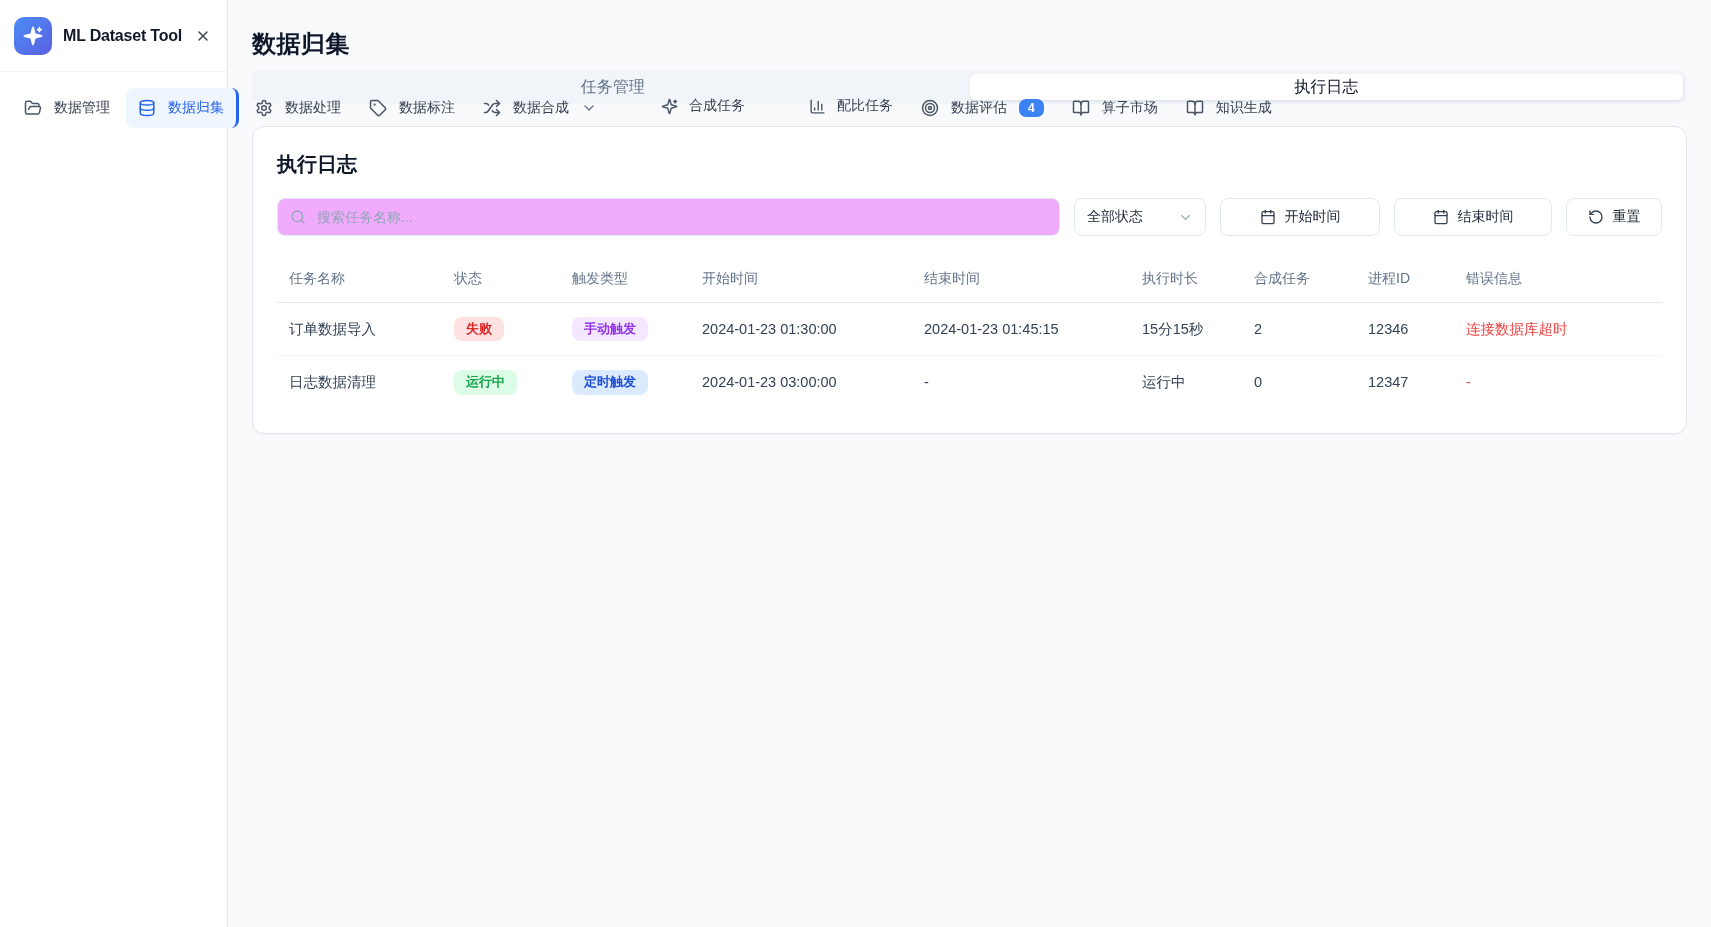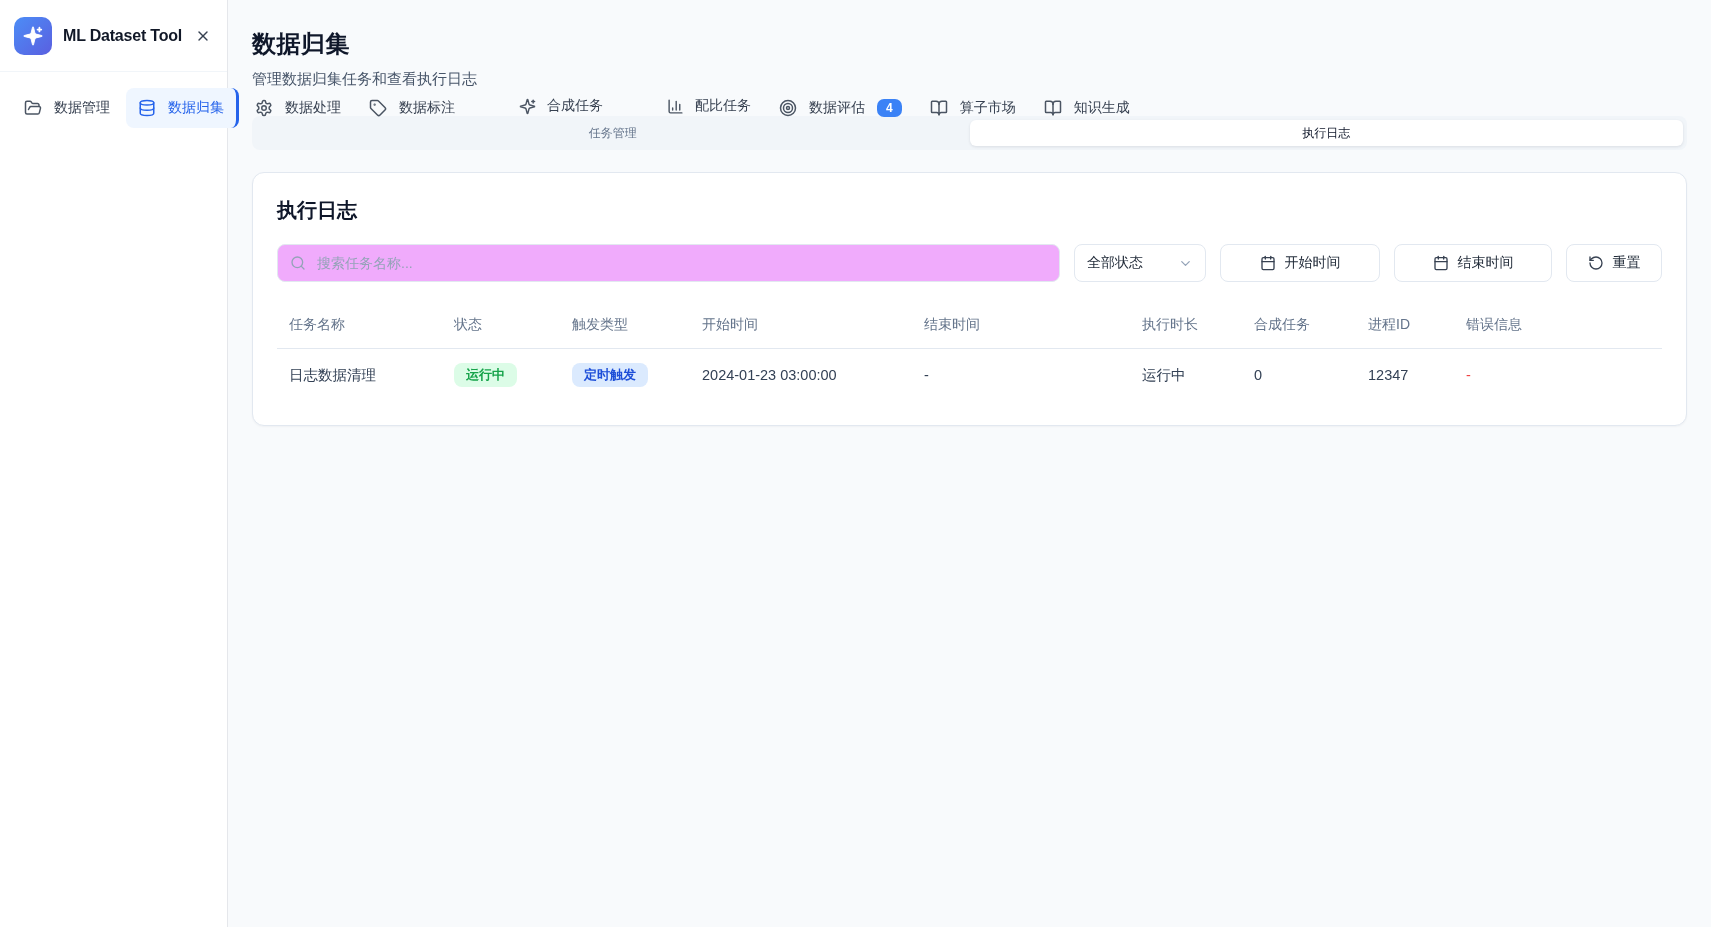--- a/index.html
+++ b/index.html
@@ -56,21 +56,21 @@
   .main { flex:1; padding:28px 24px 0 24px; overflow:hidden; }
   .page-title { margin:0 0 10px 0; font-size:24px; font-weight:bold; color:#0f172a; letter-spacing:0.5px; }
   .page-subtitle { margin:0 0 27px 0; font-size:15px; color:#475569; }
 
   .tabs {
     display:flex; background:#f1f5f9; border-radius:8px; padding:4px;
     height:34px; margin-bottom:22px;
   }
   .tab {
     flex:1; display:flex; align-items:center; justify-content:center;
-    font-size:12px; color:#64748b; border-radius:6px; cursor:pointer; white-space:nowrap;
+    font-size:16px; color:#64748b; border-radius:6px; cursor:pointer; white-space:nowrap;
   }
   .tab.active { background:#ffffff; color:#0f172a; font-weight:500; box-shadow:0 1px 3px rgba(15,23,42,0.10); }
 
   .card {
     background:#ffffff; border:1px solid #e2e8f0; border-radius:12px;
     padding:24px; box-shadow:0 1px 2px rgba(15,23,42,0.04);
   }
   .card-title { margin:0 0 20px 0; font-size:20px; font-weight:bold; color:#0f172a; }
 
   .filters { display:flex; gap:14px; margin-bottom:24px; }
@@ -170,20 +170,37 @@
         </div>
         <div class="nav-item">
           <span class="nav-icon">
             <svg viewBox="0 0 24 24" fill="none" stroke="currentColor" stroke-width="2" stroke-linecap="round" stroke-linejoin="round">
               <path d="M12.586 2.586A2 2 0 0 0 11.172 2H4a2 2 0 0 0-2 2v7.172a2 2 0 0 0 .586 1.414l8.704 8.704a2.426 2.426 0 0 0 3.42 0l6.58-6.58a2.426 2.426 0 0 0 0-3.42z"></path>
               <circle cx="7.5" cy="7.5" r="0.5" fill="currentColor"></circle>
             </svg>
           </span>
           <span class="nav-label">数据标注</span>
         </div>
+        <div class="nav-item">
+          <span class="nav-icon">
+            <svg viewBox="0 0 24 24" fill="none" stroke="currentColor" stroke-width="2" stroke-linecap="round" stroke-linejoin="round">
+              <path d="M2 18h1.4c1.3 0 2.5-.6 3.3-1.7l6.1-8.6c.8-1.1 2-1.7 3.3-1.7H22"></path>
+              <path d="m18 2 4 4-4 4"></path>
+              <path d="M2 6h1.9c1.5 0 2.9.9 3.6 2.2"></path>
+              <path d="M22 18h-5.9c-1.3 0-2.6-.7-3.3-1.8l-.5-.8"></path>
+              <path d="m18 14 4 4-4 4"></path>
+            </svg>
+          </span>
+          <span class="nav-label">数据合成</span>
+          <span class="nav-chevron">
+            <svg viewBox="0 0 24 24" fill="none" stroke="currentColor" stroke-width="2" stroke-linecap="round" stroke-linejoin="round">
+              <path d="m6 9 6 6 6-6"></path>
+            </svg>
+          </span>
+        </div>
         <div class="nav-item sub">
           <span class="nav-icon">
             <svg viewBox="0 0 24 24" fill="none" stroke="currentColor" stroke-width="2" stroke-linecap="round" stroke-linejoin="round">
               <path d="M9.937 15.5A2 2 0 0 0 8.5 14.063l-6.135-1.582a.5.5 0 0 1 0-.962L8.5 9.936A2 2 0 0 0 9.937 8.5l1.582-6.135a.5.5 0 0 1 .963 0L14.063 8.5A2 2 0 0 0 15.5 9.937l6.135 1.581a.5.5 0 0 1 0 .964L15.5 14.063a2 2 0 0 0-1.437 1.437l-1.582 6.135a.5.5 0 0 1-.963 0z"></path>
               <path d="M20 3v4"></path>
               <path d="M22 5h-4"></path>
             </svg>
           </span>
           <span class="nav-label">合成任务</span>
         </div>
@@ -225,21 +242,20 @@
               <path d="M3 18a1 1 0 0 1-1-1V4a1 1 0 0 1 1-1h5a4 4 0 0 1 4 4 4 4 0 0 1 4-4h5a1 1 0 0 1 1 1v13a1 1 0 0 1-1 1h-6a3 3 0 0 0-3 3 3 3 0 0 0-3-3z"></path>
             </svg>
           </span>
           <span class="nav-label">知识生成</span>
         </div>
       </nav>
   </aside>
 
   <main class="main">
     <h1 class="page-title">数据归集</h1>
-    <p class="page-subtitle">管理数据归集任务和查看执行日志</p>
 
     <div class="tabs" id="tabs">
         <div class="tab">任务管理</div>
         <div class="tab active">执行日志</div>
       </div>
 
     <section class="card">
       <h2 class="card-title">执行日志</h2>
 
       <div class="filters">
@@ -303,20 +319,31 @@
               <th>开始时间</th>
               <th>结束时间</th>
               <th>执行时长</th>
               <th>合成任务</th>
               <th>进程ID</th>
               <th>错误信息</th>
             </tr>
           </thead>
         <tbody id="table-body">
             <tr>
+              <td class="cell-name">订单数据导入</td>
+              <td><span class="badge" style="background:#fee2e2;color:#dc2626;">失败</span></td>
+              <td><span class="badge" style="background:#f3e8ff;color:#9333ea;">手动触发</span></td>
+              <td>2024-01-23 01:30:00</td>
+              <td>2024-01-23 01:45:15</td>
+              <td>15分15秒</td>
+              <td>2</td>
+              <td>12346</td>
+              <td><span class="error-red" style="color:#ef4444;">连接数据库超时</span></td>
+            </tr>
+            <tr>
               <td class="cell-name">日志数据清理</td>
               <td><span class="badge" style="background:#dcfce7;color:#16a34a;">运行中</span></td>
               <td><span class="badge" style="background:#dbeafe;color:#1d4ed8;">定时触发</span></td>
               <td>2024-01-23 03:00:00</td>
               <td>-</td>
               <td>运行中</td>
               <td>0</td>
               <td>12347</td>
               <td><span class="error-red" style="color:#ef4444;">-</span></td>
             </tr>

